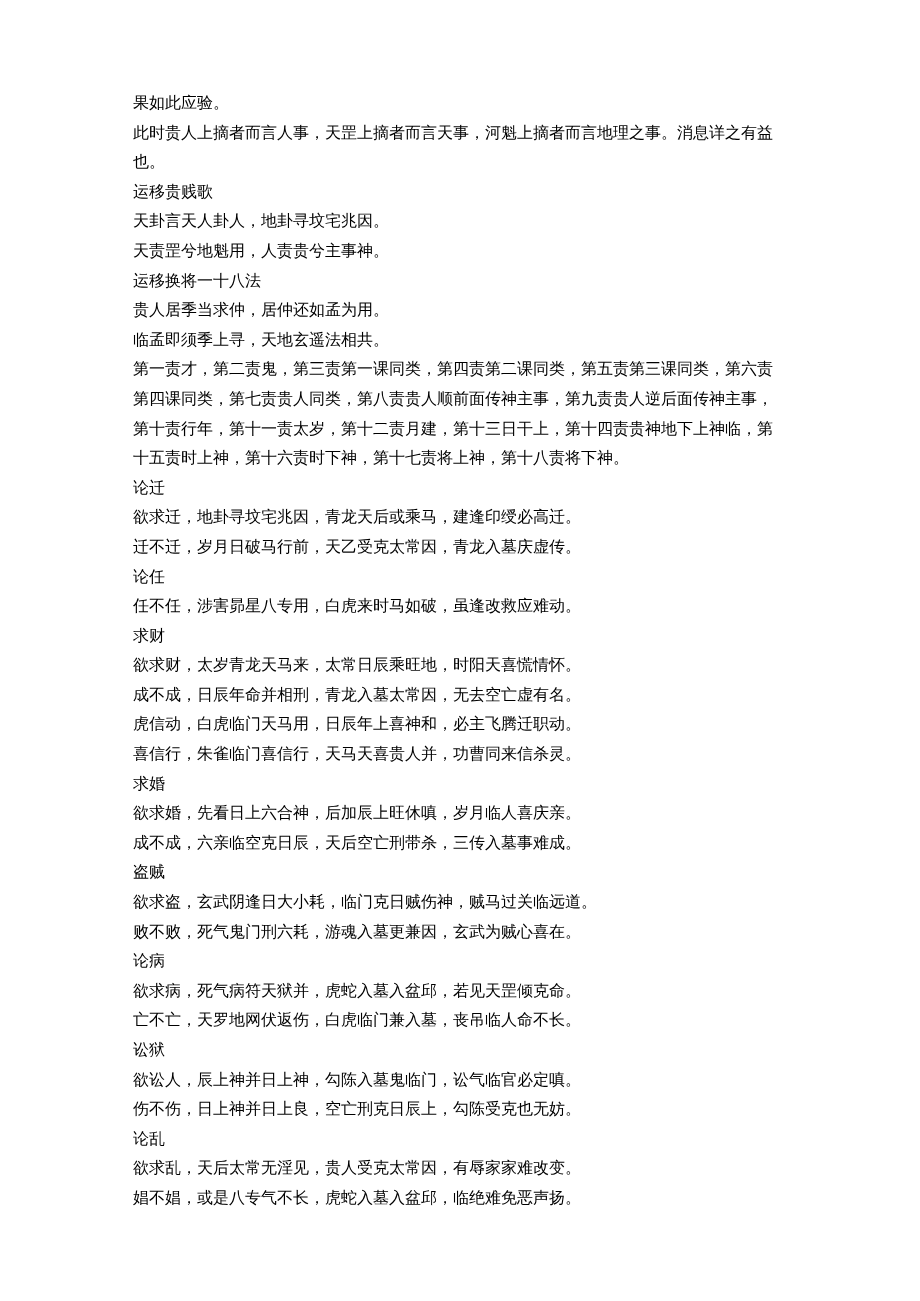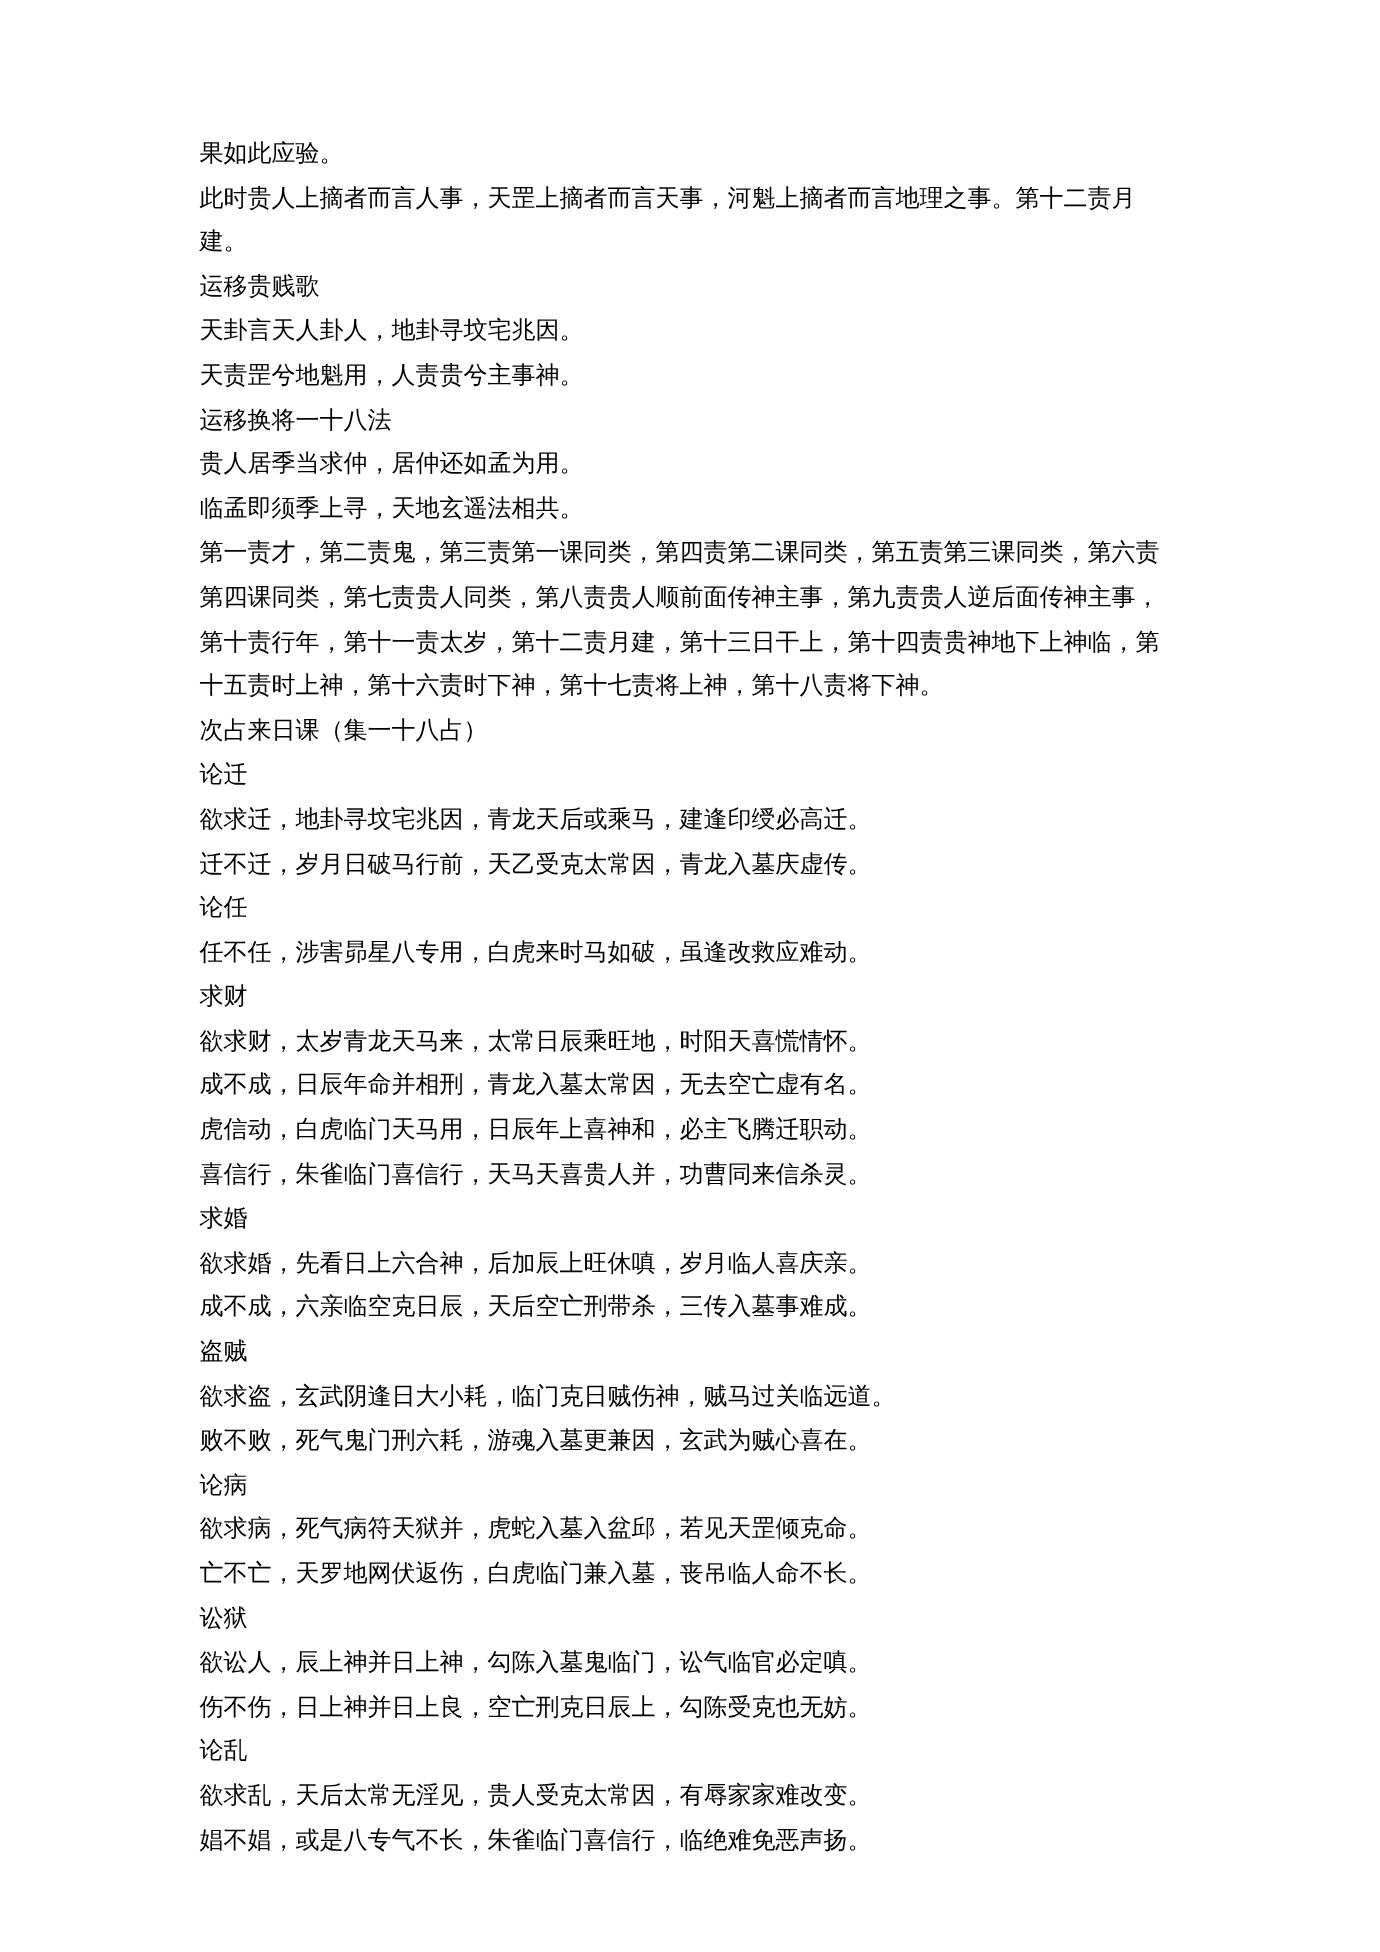--- a/index.html
+++ b/index.html
@@ -20,29 +20,28 @@
       white-space: normal;
       word-break: break-word;
       font-family: Liberation Serif, serif;
     }
   </style>
 </head>
 <body>
 
 <div id="content">
     <div class="line">果如此应验。</div>
-    <div class="line">此时贵人上摘者而言人事，天罡上摘者而言天事，河魁上摘者而言地理之事。第十二责月建。</div>
+    <div class="line">此时贵人上摘者而言人事，天罡上摘者而言天事，河魁上摘者而言地理之事。消息详之有益也。</div>
     <div class="line">运移贵贱歌</div>
     <div class="line">天卦言天人卦人，地卦寻坟宅兆因。</div>
     <div class="line">天责罡兮地魁用，人责贵兮主事神。</div>
     <div class="line">运移换将一十八法</div>
     <div class="line">贵人居季当求仲，居仲还如孟为用。</div>
     <div class="line">临孟即须季上寻，天地玄遥法相共。</div>
     <div class="line">第一责才，第二责鬼，第三责第一课同类，第四责第二课同类，第五责第三课同类，第六责第四课同类，第七责贵人同类，第八责贵人顺前面传神主事，第九责贵人逆后面传神主事，第十责行年，第十一责太岁，第十二责月建，第十三日干上，第十四责贵神地下上神临，第十五责时上神，第十六责时下神，第十七责将上神，第十八责将下神。</div>
-    <div class="line">次占来日课（集一十八占）</div>
     <div class="line">论迁</div>
     <div class="line">欲求迁，地卦寻坟宅兆因，青龙天后或乘马，建逢印绶必高迁。</div>
     <div class="line">迁不迁，岁月日破马行前，天乙受克太常因，青龙入墓庆虚传。</div>
     <div class="line">论任</div>
     <div class="line">任不任，涉害昴星八专用，白虎来时马如破，虽逢改救应难动。</div>
     <div class="line">求财</div>
     <div class="line">欲求财，太岁青龙天马来，太常日辰乘旺地，时阳天喜慌情怀。</div>
     <div class="line">成不成，日辰年命并相刑，青龙入墓太常因，无去空亡虚有名。</div>
     <div class="line">虎信动，白虎临门天马用，日辰年上喜神和，必主飞腾迁职动。</div>
     <div class="line">喜信行，朱雀临门喜信行，天马天喜贵人并，功曹同来信杀灵。</div>
@@ -53,14 +52,14 @@
     <div class="line">欲求盗，玄武阴逢日大小耗，临门克日贼伤神，贼马过关临远道。</div>
     <div class="line">败不败，死气鬼门刑六耗，游魂入墓更兼因，玄武为贼心喜在。</div>
     <div class="line">论病</div>
     <div class="line">欲求病，死气病符天狱并，虎蛇入墓入盆邱，若见天罡倾克命。</div>
     <div class="line">亡不亡，天罗地网伏返伤，白虎临门兼入墓，丧吊临人命不长。</div>
     <div class="line">讼狱</div>
     <div class="line">欲讼人，辰上神并日上神，勾陈入墓鬼临门，讼气临官必定嗔。</div>
     <div class="line">伤不伤，日上神并日上良，空亡刑克日辰上，勾陈受克也无妨。</div>
     <div class="line">论乱</div>
     <div class="line">欲求乱，天后太常无淫见，贵人受克太常因，有辱家家难改变。</div>
-    <div class="line">娼不娼，或是八专气不长，朱雀临门喜信行，临绝难免恶声扬。</div>
+    <div class="line">娼不娼，或是八专气不长，虎蛇入墓入盆邱，临绝难免恶声扬。</div>
   </div>
 
 </body></html>

